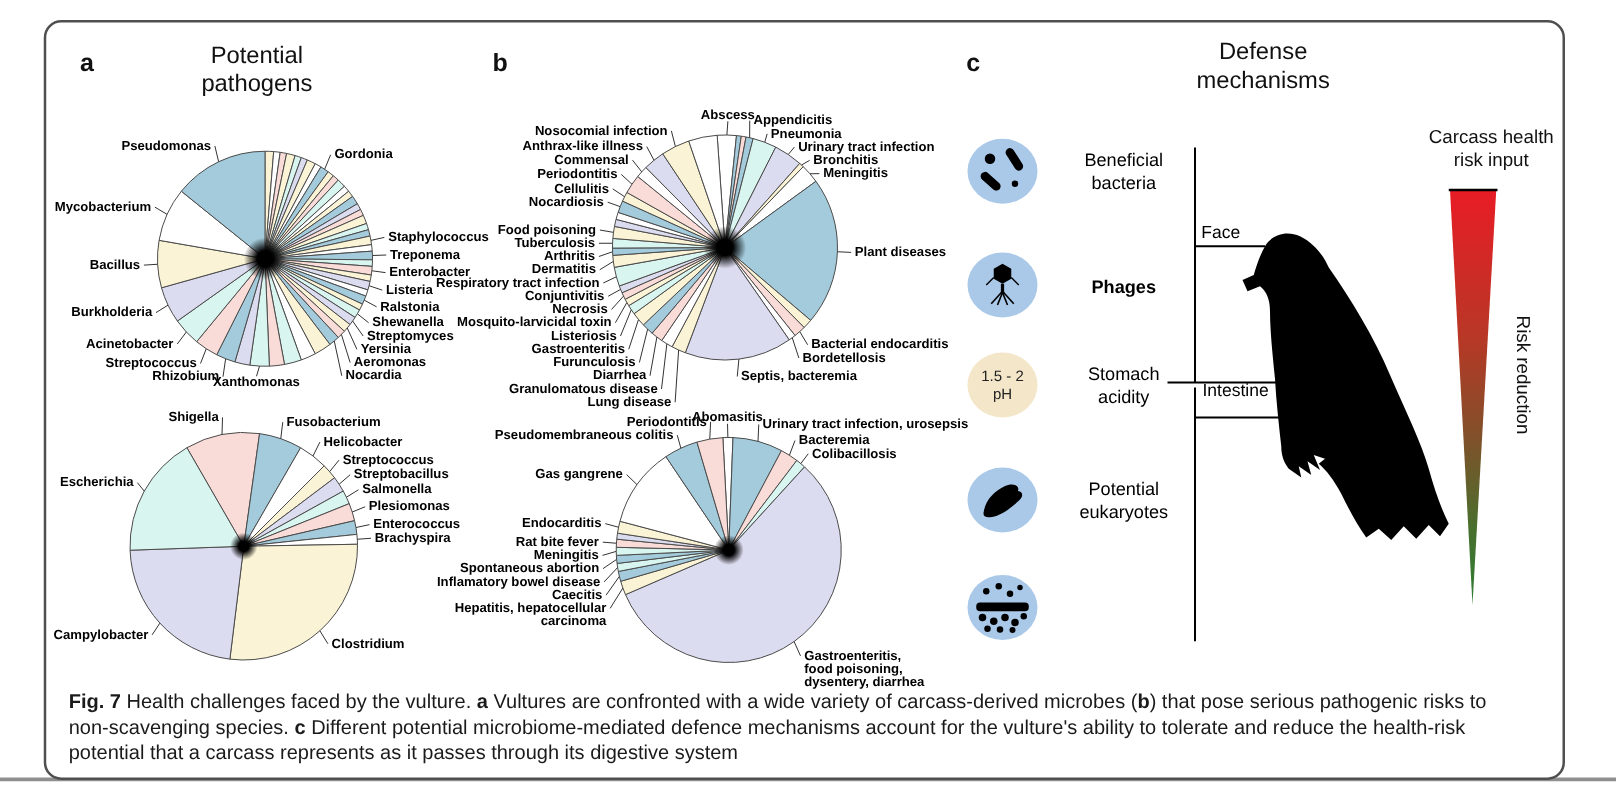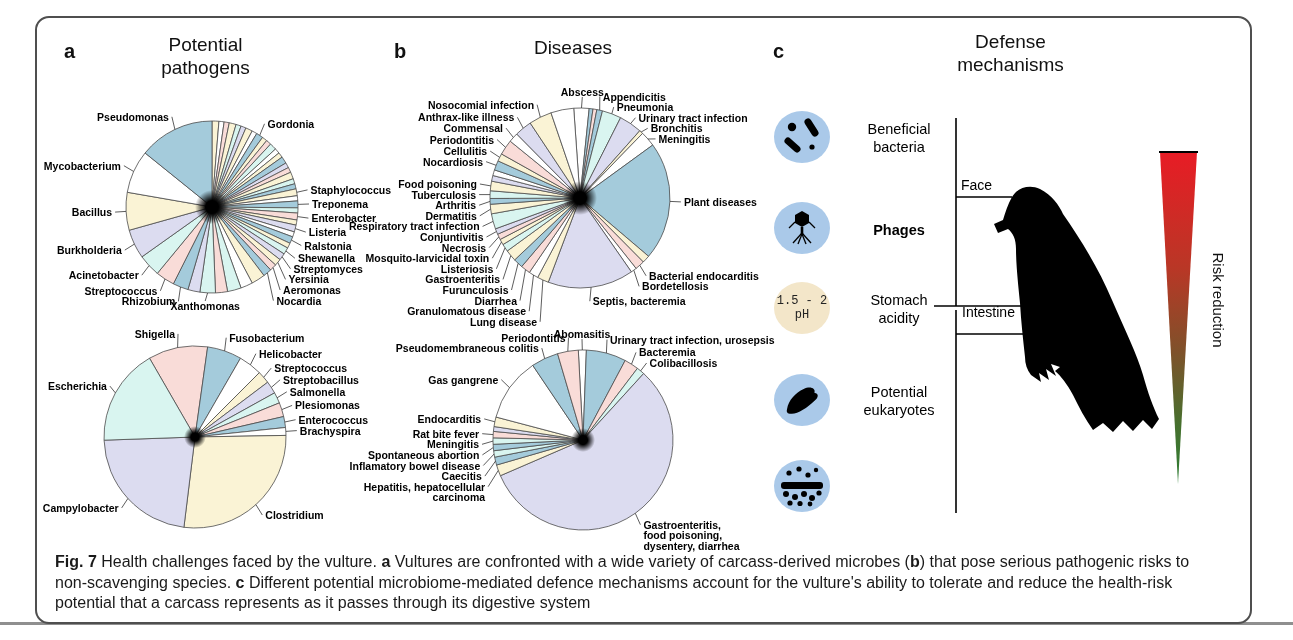--- a/index.html
+++ b/index.html
@@ -14,21 +14,21 @@
   .panel-letter{font-size:20px;font-weight:700;}
   .panel-title{font-size:19px;line-height:23px;text-align:center;white-space:pre-line;}
   .plabel{font:700 10.5px "Liberation Sans",sans-serif;fill:#000;}
   .c-label{font-size:14.5px;line-height:18px;text-align:center;white-space:pre-line;color:#000;}
   .anat-label{font-size:14px;color:#000;}
   .risk-input{font-size:15px;line-height:19px;text-align:center;white-space:pre-line;}
   .risk-reduction{font-size:15px;white-space:nowrap;transform:translate(-50%,-50%) rotate(90deg);}
   .icon-circle{width:56px;height:52px;border-radius:50%;display:flex;align-items:center;justify-content:center;}
   .icon-blue{background:#aac9e9;}
   .icon-tan{background:#f3e6c9;}
-  .ph-text{font-size:12px;line-height:14px;text-align:center;white-space:pre-line;color:#222;font-family:Liberation Mono, monospace;}
+  .ph-text{font-size:12px;line-height:14px;text-align:center;white-space:pre-line;color:#222;}
   .caption{left:55px;top:552px;width:1165px;font-size:16px;line-height:20.5px;color:#1a1a1a;}
   .caption b{font-weight:700;}
 </style>
 </head>
 <body>
 
 <div class="page">
 
   <div class="abs page-rule"></div>
   <div class="abs artifact" style="left:338px;top:609px;"></div>
@@ -351,21 +351,20 @@
 
     <polygon points="1160,152 1197,152 1178,484" fill="url(#riskGrad)"></polygon>
     <line x1="1159" y1="152" x2="1198" y2="152" stroke="#000" stroke-width="2"></line>
   </svg>
 
   <div class="abs panel-letter" style="left:64px;top:40px;">a</div>
   <div class="abs panel-title" style="left:118px;top:33px;width:175px;">Potential
 pathogens</div>
 
   <div class="abs panel-letter" style="left:394px;top:40px;">b</div>
-  <div class="abs panel-title" style="left:488px;top:36px;width:170px;">Diseases</div>
 
   <div class="abs panel-letter" style="left:773px;top:40px;">c</div>
   <div class="abs panel-title" style="left:918px;top:30px;width:185px;">Defense
 mechanisms</div>
 
   <div class="abs icon-circle icon-blue" style="left:774px;top:111px;">
     <svg width="56" height="52" viewBox="-28 -26 56 52">
       <circle cx="-10" cy="-10" r="4.2" fill="#000"></circle>
       <line x1="6" y1="-15" x2="13" y2="-4" stroke="#000" stroke-width="7" stroke-linecap="round"></line>
       <line x1="-14" y1="4" x2="-5" y2="12" stroke="#000" stroke-width="7" stroke-linecap="round"></line>
@@ -418,17 +417,19 @@
       <circle cx="17" cy="7" r="2.6" fill="#000"></circle>
         <circle cx="-12" cy="17" r="2.6" fill="#000"></circle>
       <circle cx="-2" cy="17.5" r="2.6" fill="#000"></circle>
         <circle cx="8" cy="18" r="2.4" fill="#000"></circle>
     </svg>
   </div>
 
   <div class="abs anat-label" style="left:961px;top:177px;">Face</div>
   <div class="abs anat-label" style="left:962px;top:304px;">Intestine</div>
 
+  <div class="abs risk-input" style="left:1118px;top:100px;width:150px;">Carcass health
+risk input</div>
   <div class="abs risk-reduction" style="left:1218px;top:300px;">Risk reduction</div>
 
   <div class="abs caption" id="caption"><b>Fig. 7</b><span>  Health challenges faced by the vulture. </span><b>a</b><span> Vultures are confronted with a wide variety of carcass-derived microbes (</span><b>b</b><span>) that pose serious pathogenic risks to non-scavenging species. </span><b>c</b><span> Different potential microbiome-mediated defence mechanisms account for the vulture's ability to tolerate and reduce the health-risk potential that a carcass represents as it passes through its digestive system</span></div>
 
 </div>
 
 </body></html>

